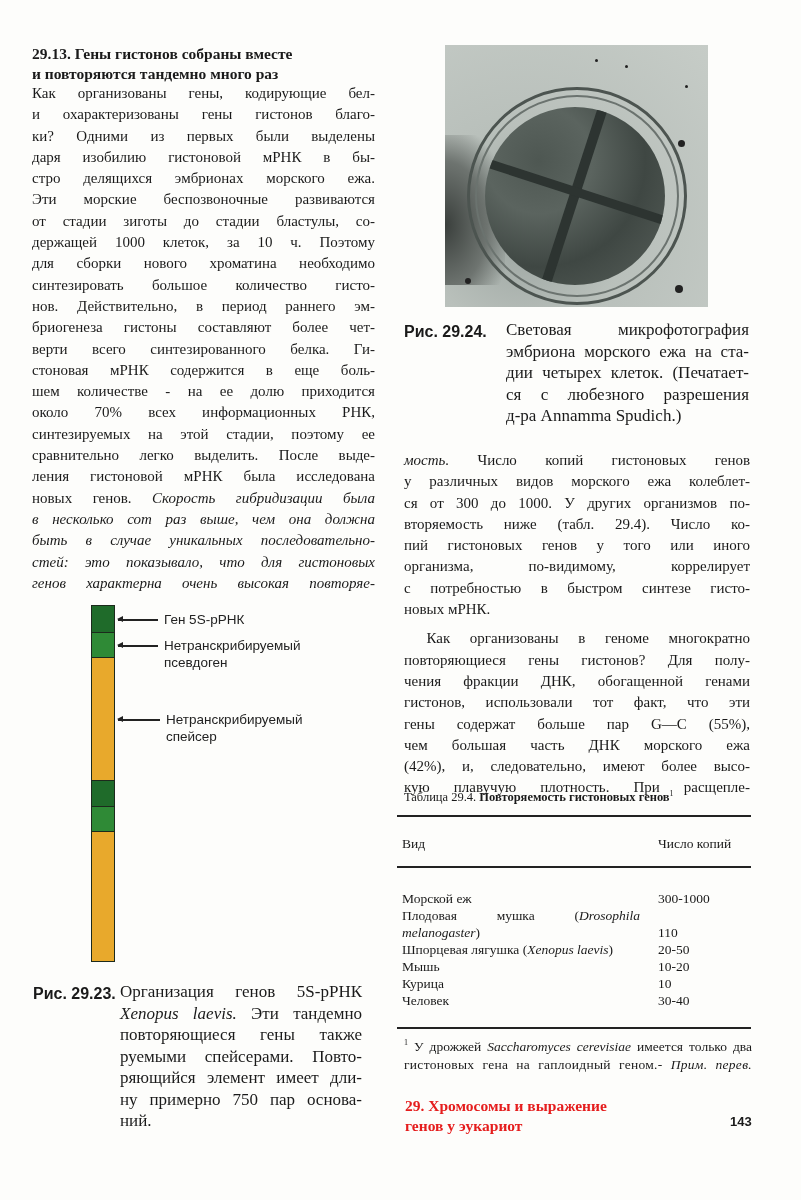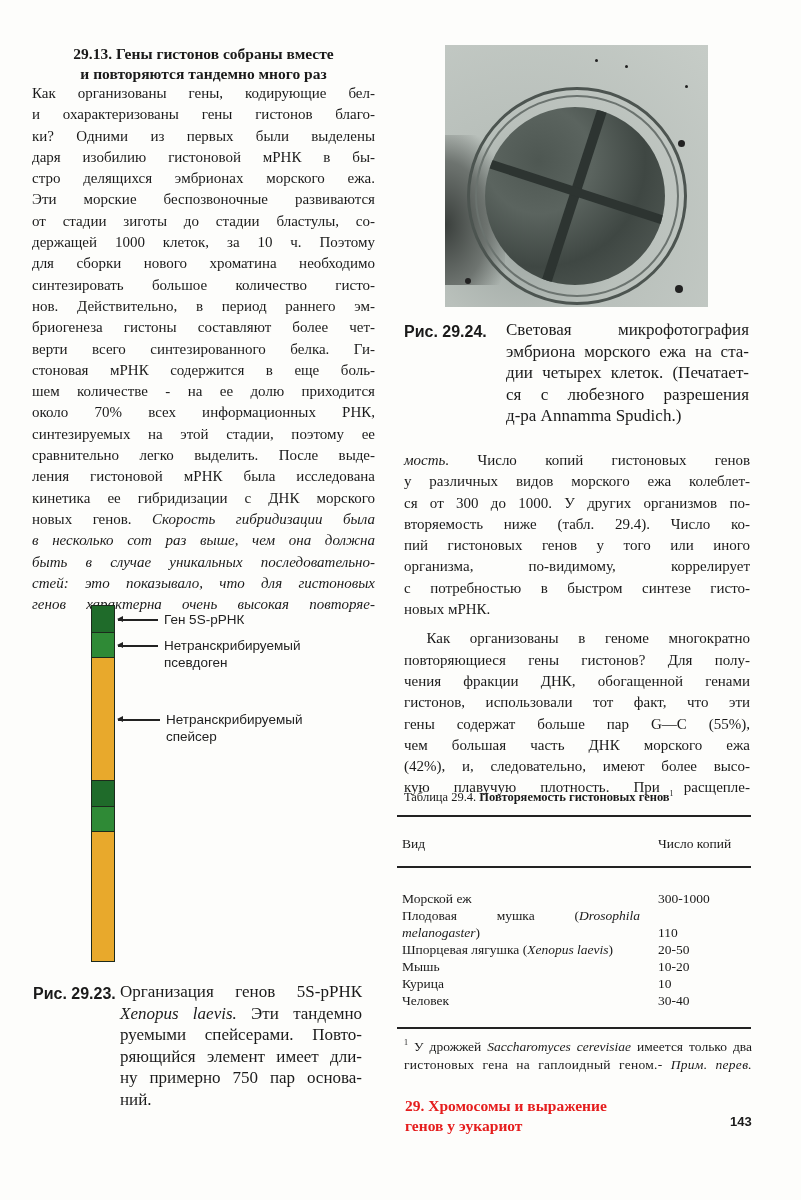--- a/index.html
+++ b/index.html
@@ -2,21 +2,21 @@
 <html><head>
 <meta charset="utf-8">
 <style>
   html, body { margin: 0; padding: 0; }
   body {
     width: 801px; height: 1200px; position: relative; overflow: hidden;
     background: #fdfdfb; color: #1a1a1a;
     font-family: "Liberation Serif", "DejaVu Serif", serif;
   }
   .abs { position: absolute; }
-  .col-left { left: 32px; width: 343px; text-align: center; }
+  .col-left { left: 32px; width: 343px; }
   .col-right { left: 404px; width: 346px; }
 
   .heading {
     top: 44px; font-weight: bold; font-size: 15.5px; line-height: 20px;
   }
   .body-text {
     font-size: 15px; line-height: 21.3px; text-align: justify;
     margin: 0;
   }
   .body-text .line { display: block; text-align: justify; text-align-last: justify; white-space: nowrap; }
@@ -93,21 +93,20 @@
     <span class="line"><span>синтезировать большое количество гисто-</span></span>
     <span class="line"><span>нов. Действительно, в период раннего эм-</span></span>
     <span class="line"><span>бриогенеза гистоны составляют более чет-</span></span>
     <span class="line"><span>верти всего синтезированного белка. Ги-</span></span>
     <span class="line"><span>стоновая мРНК содержится в еще боль-</span></span>
     <span class="line"><span>шем количестве - на ее долю приходится</span></span>
     <span class="line"><span>около 70% всех информационных РНК,</span></span>
     <span class="line"><span>синтезируемых на этой стадии, поэтому ее</span></span>
     <span class="line"><span>сравнительно легко выделить. После выде-</span></span>
     <span class="line"><span>ления гистоновой мРНК была исследована</span></span>
-    <span class="line"><span>кинетика ее гибридизации с ДНК морского</span></span>
     <span class="line"><span>новых генов. </span><i>Скорость гибридизации была</i></span>
     <span class="line"><i>в несколько сот раз выше, чем она должна</i></span>
     <span class="line"><i>быть в случае уникальных последовательно-</i></span>
     <span class="line"><i>стей: это показывало, что для гистоновых</i></span>
     <span class="line"><i>генов характерна очень высокая повторяе-</i></span>
   </div>
 
 <div>
   <div class="seg gene" style="top:605px; height:28px;"></div>
   <div class="seg pseudo" style="top:632px; height:26px;"></div>
@@ -129,20 +128,21 @@
     <div>Нетранскрибируемый</div>
     <div>спейсер</div>
   </div>
 </div>
 
 <div class="caption">
   <div class="cap-label" style="left:33px; top:983px;">Рис. 29.23.</div>
   <div class="cap-text" style="left:120px; top:981px; width:242px;" id="cap23">
       <span class="line"><span>Организация генов 5S-рРНК</span></span>
       <span class="line"><i>Xenopus laevis.</i><span> Эти тандемно</span></span>
+      <span class="line"><span>повторяющиеся гены также</span></span>
       <span class="line"><span>руемыми спейсерами. Повто-</span></span>
       <span class="line"><span>ряющийся элемент имеет дли-</span></span>
       <span class="line"><span>ну примерно 750 пар основа-</span></span>
       <span class="line last"><span>ний.</span></span>
     </div>
 </div>
 
 <div class="abs photo" title="Световая микрофотография эмбриона морского ежа на стадии четырех клеток">
   <div class="shadow"></div>
   <div class="ring1"></div>

